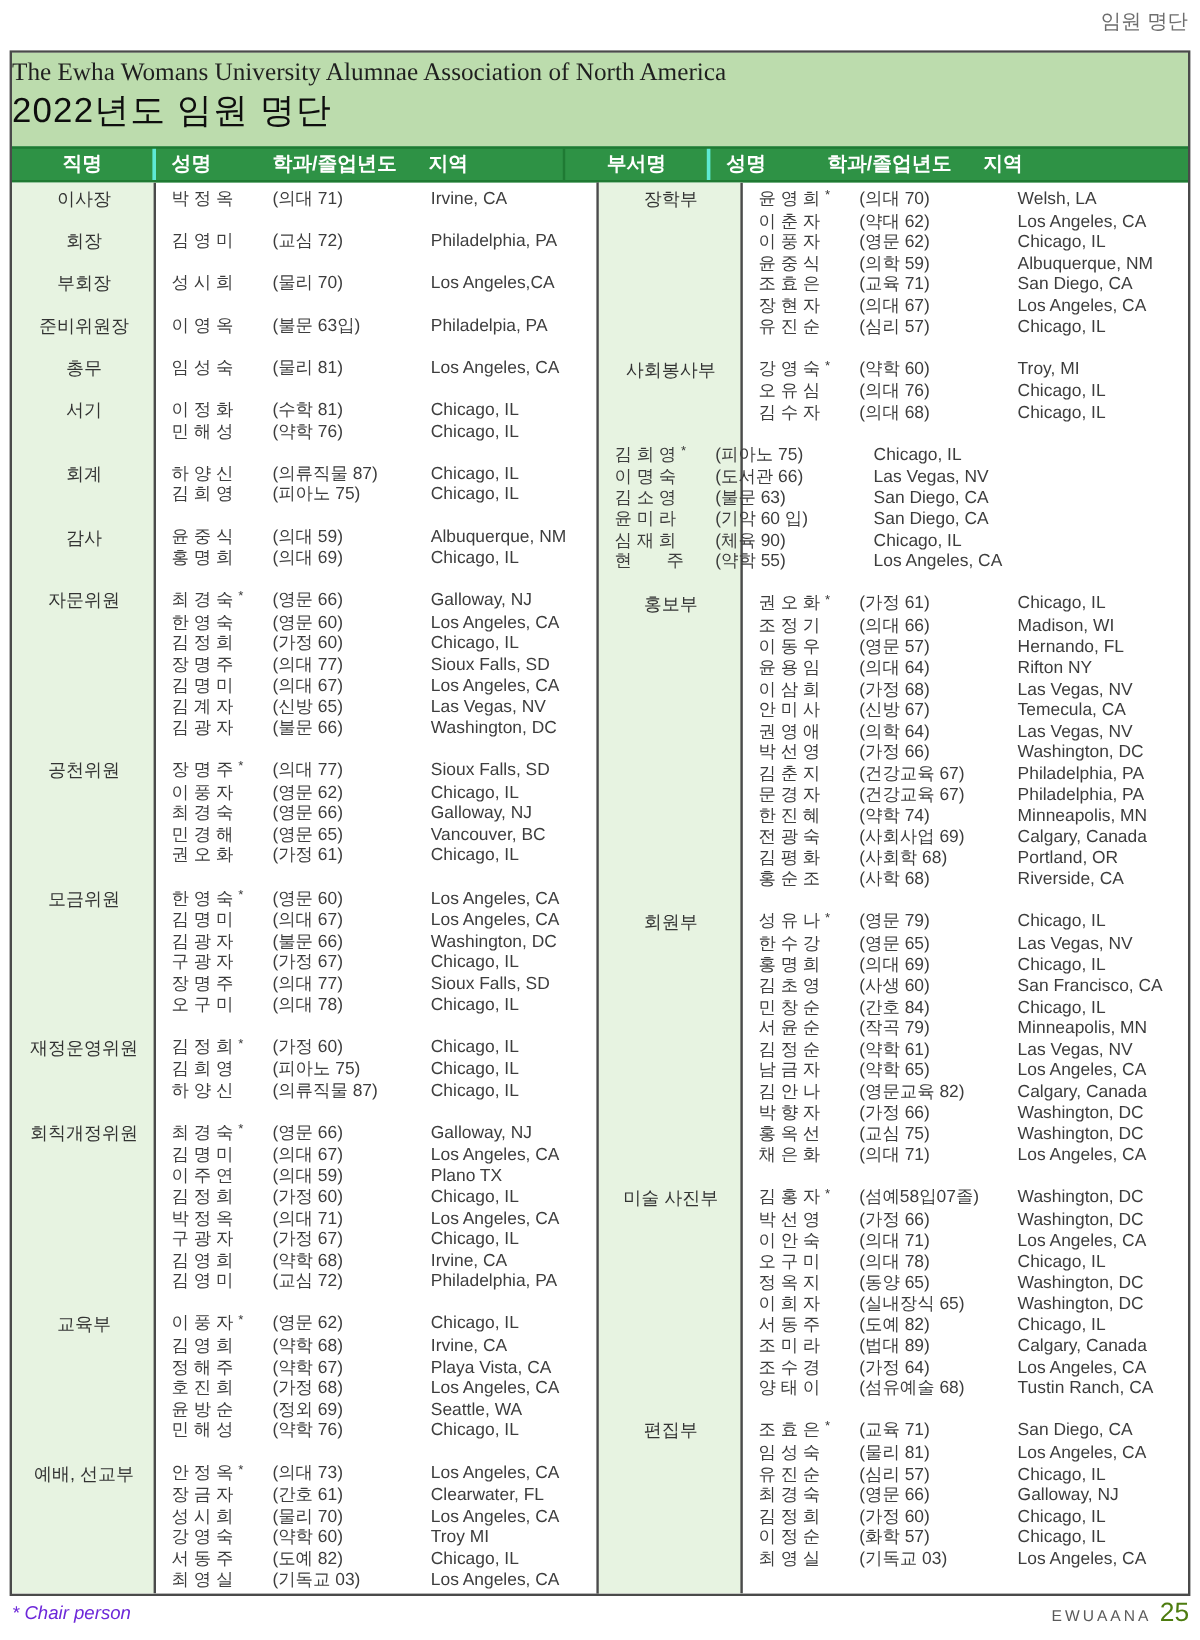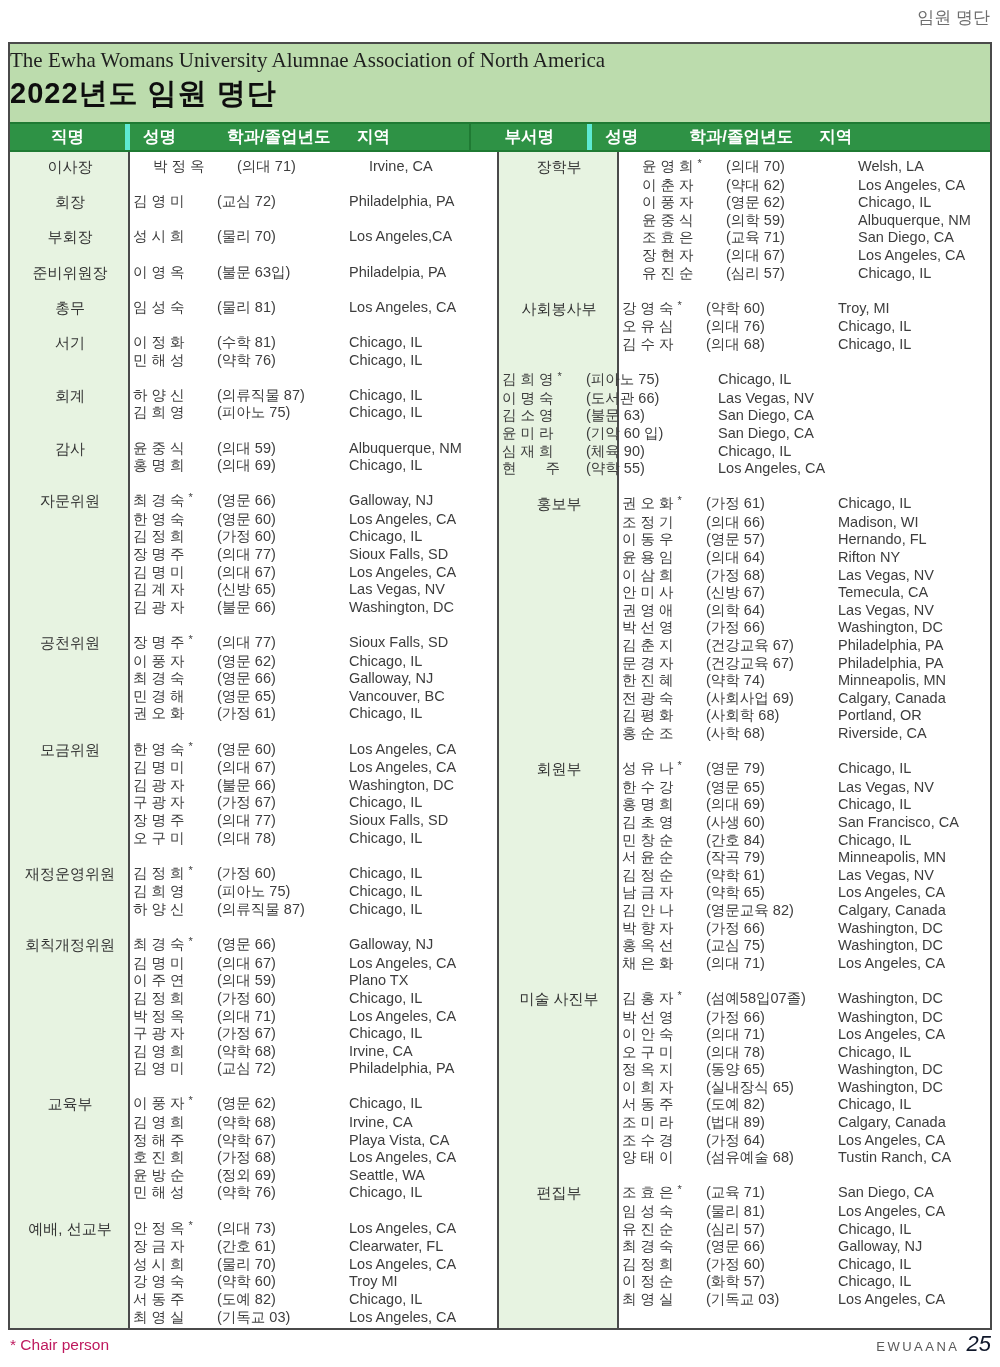--- a/index.html
+++ b/index.html
@@ -16,49 +16,49 @@
     font-family:"Liberation Sans", sans-serif;color:var(--text);}
   .sheet{position:absolute;left:0;top:0;width:1000px;height:1367px;background:#fff;overflow:hidden;}
 
   .corner-label{position:absolute;top:6px;right:10px;font-size:17px;font-weight:normal;color:var(--corner);}
 
   .roster-table{position:absolute;left:8px;top:42px;width:984px;height:1288px;
     border:2px solid var(--border-dark);background:#fff;}
 
   .title-block{height:78px;background:var(--title-bg);padding-top:4px;}
   .title-en{font-family:"Liberation Serif", serif;font-size:21px;color:#1f1f1f;line-height:25px;}
-  .title-ko{font-size:29px;font-weight:bold;color:#0e0e0e;letter-spacing:1px;line-height:36px;margin-top:2px;}
+  .title-ko{font-size:29px;font-weight:normal;color:#0e0e0e;letter-spacing:1px;line-height:36px;margin-top:2px;}
 
   .head-band{height:30px;background:var(--header-green);display:flex;color:#fff;font-weight:bold;
     font-size:16.5px;border-top:2px solid var(--header-green-dark);border-bottom:2px solid var(--header-green-dark);}
   .hb-half{display:grid;align-items:center;height:100%;}
   .hb-left{width:487px;grid-template-columns:120px 13px 84px 130px 1fr;}
   .hb-right{width:552px;grid-template-columns:121px 13px 84px 130px 1fr;border-left:2px solid var(--header-green-dark);}
-  .hb-label{text-align:center;border-right:5px solid #5eead4;height:100%;display:flex;align-items:center;justify-content:center;}
+  .hb-label{text-align:center;border-right:3px solid #5eead4;height:100%;display:flex;align-items:center;justify-content:center;}
   .hb-col{white-space:nowrap;}
 
   .table-body{display:flex;height:1176px;position:relative;}
   .half{position:relative;height:100%;overflow:hidden;}
   .half-left{width:487px;}
   .half-right{width:493px;border-left:2px solid var(--border-dark);}
   .label-strip{position:absolute;top:0;bottom:0;left:0;width:120px;background:var(--label-bg);
     border-right:2px solid var(--border-dark);}
   .sections{position:relative;padding-top:6px;}
   .section{display:grid;grid-template-columns:120px 1fr;margin-top:17.6px;}
-  .section:first-child{margin-top:0;gap:20px;}
+  .section:first-child{margin-top:0;}
   .sec-label{text-align:center;font-size:15px;color:#333;line-height:17.6px;white-space:nowrap;}
-  .sec-members{padding-left:3px;}
+  .sec-members{padding-left:13px;}
   .member-row{display:grid;grid-template-columns:84px 132px 1fr;line-height:17.6px;font-size:14.5px;white-space:nowrap;}
   .m-name{position:relative;}
   .chair-mark{font-size:11px;position:relative;top:-4px;margin-left:4px;}
 
-  .footnote{position:absolute;left:10px;top:1336px;font-size:15.5px;color:#be185d;}
+  .footnote{position:absolute;left:10px;top:1336px;font-size:15.5px;color:#6d28d9;font-style:italic;}
   .page-footer{position:absolute;right:9px;top:1331px;display:flex;align-items:baseline;gap:7px;}
   .brand{font-size:13px;letter-spacing:2.5px;color:#5a5a5a;}
-  .pagenum{font-size:22px;color:#0f172a;font-style:italic;}
+  .pagenum{font-size:22px;color:#4d7c0f;}
 </style>
 </head>
 <body>
 
 <div class="sheet">
 
   <div class="corner-label">임원 명단</div>
 
   <div class="roster-table">
 

